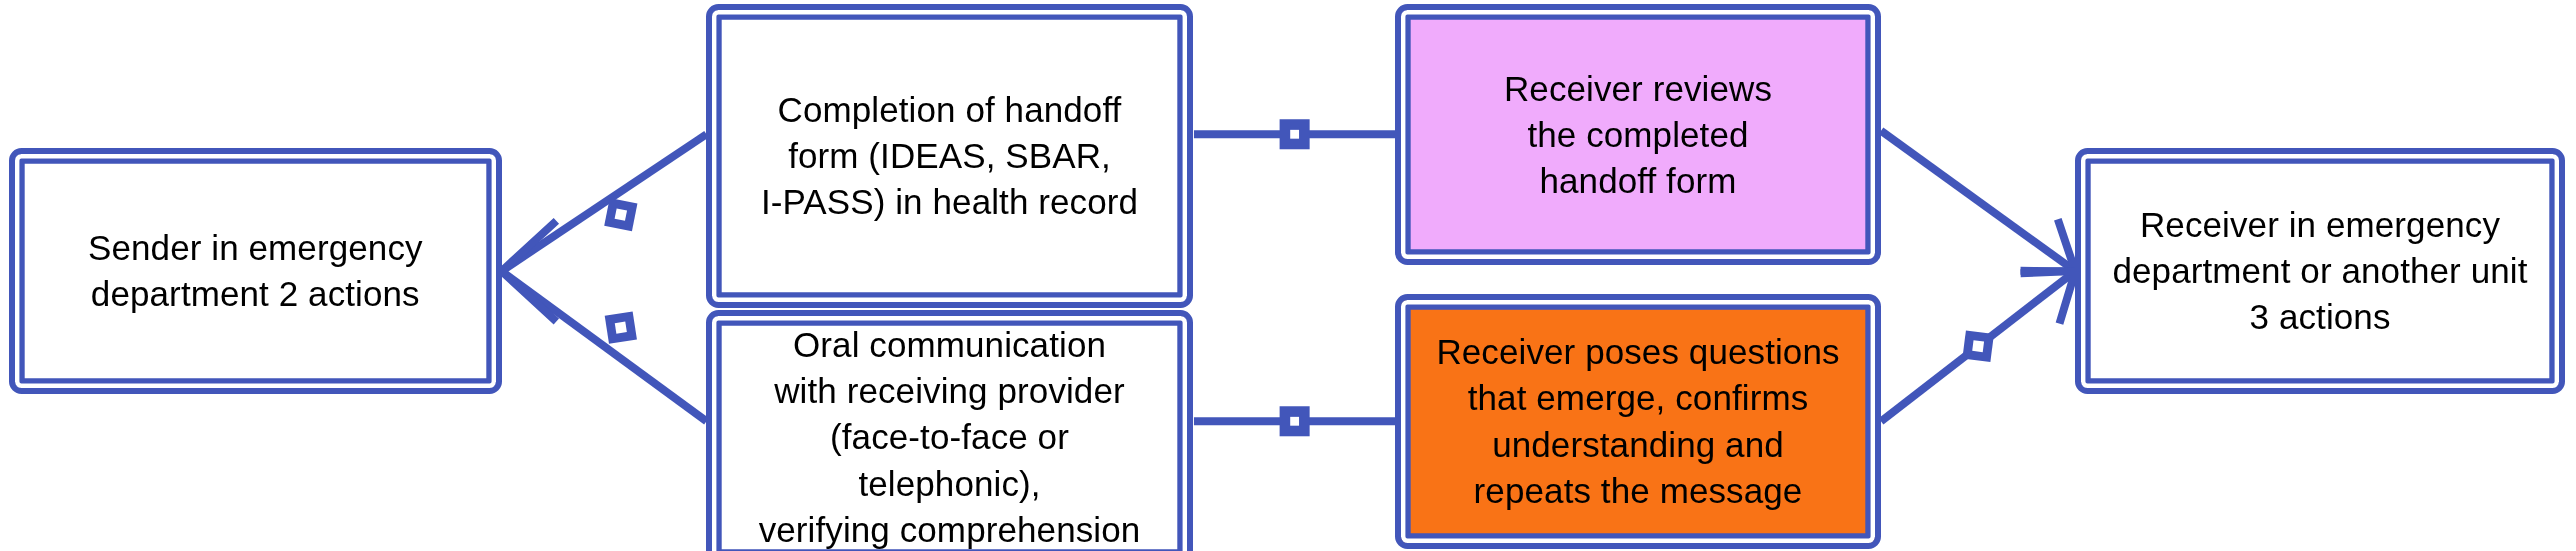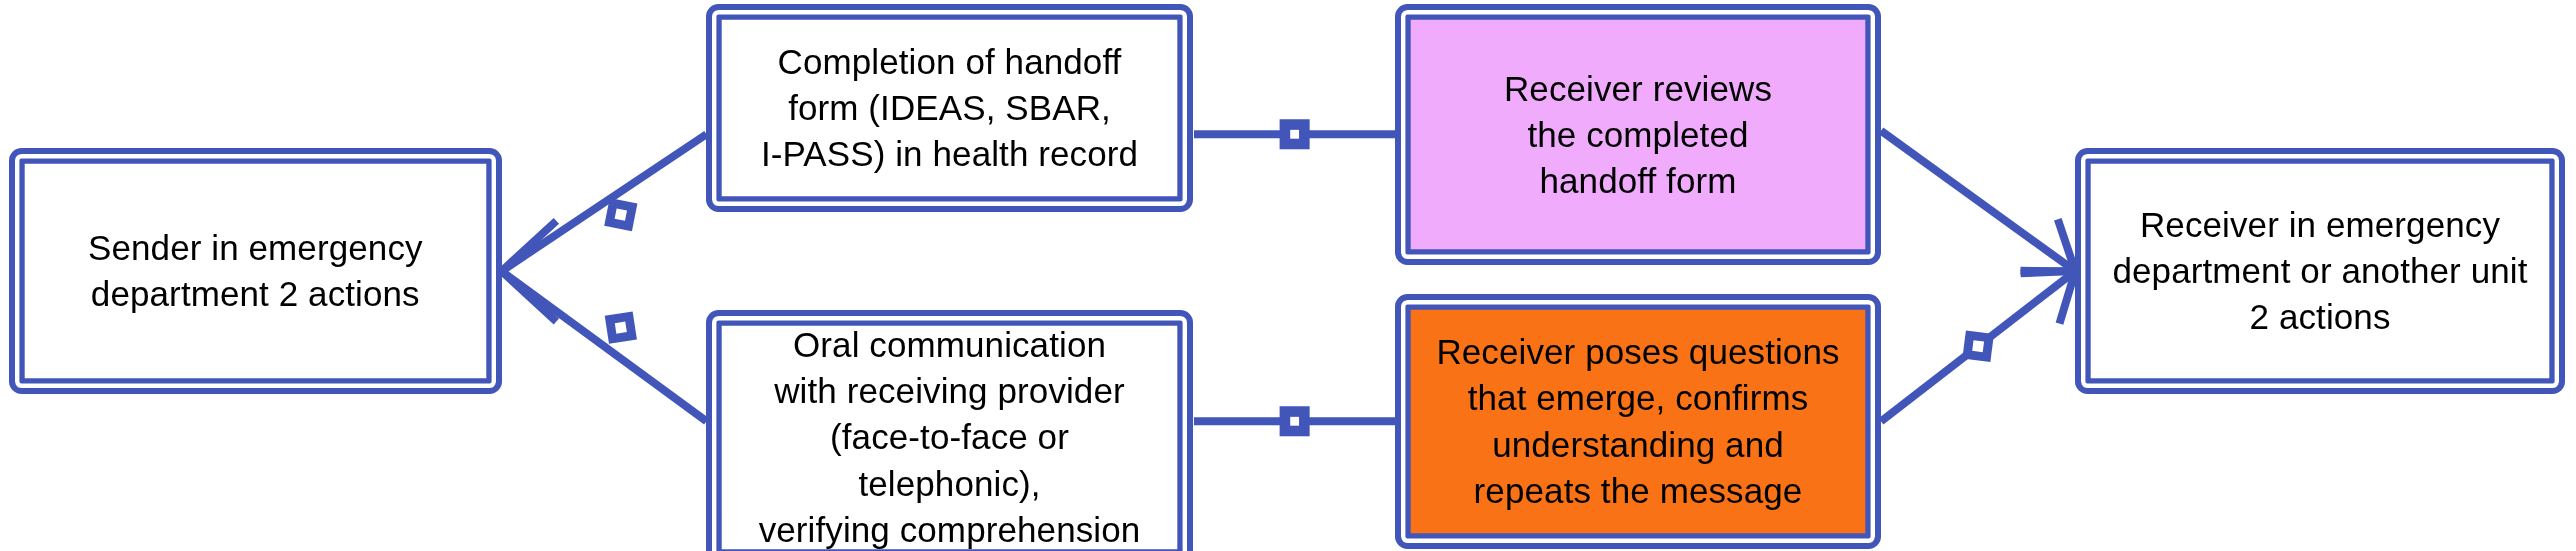--- a/index.html
+++ b/index.html
@@ -94,21 +94,21 @@
       <g>
         <polyline points="630,250 568,307 630,364" fill="none" stroke="#4256ba" stroke-width="9"></polyline>
       </g>
     </svg>
 
   <div id="node-layer">
       <div class="node" style="left: 8.8px; top: 148px; width: 493px; height: 246px; border-color: rgb(66, 86, 186); background: rgb(255, 255, 255); box-shadow: rgb(255, 255, 255) 0px 0px 0px 4.4px inset, rgb(66, 86, 186) 0px 0px 0px 9.7px inset;">
         <span class="node-label" style="color: rgb(0, 0, 0);">Sender in emergency
 department 2 actions</span>
       </div>
-      <div class="node" style="left: 706px; top: 4.4px; width: 487px; height: 208px; border-color: rgb(66, 86, 186); background: rgb(255, 255, 255); box-shadow: rgb(255, 255, 255) 0px 0px 0px 4.4px inset, rgb(66, 86, 186) 0px 0px 0px 9.7px inset;">
+      <div class="node" style="left: 706px; top: 4.4px; width: 487px; height: 304px; border-color: rgb(66, 86, 186); background: rgb(255, 255, 255); box-shadow: rgb(255, 255, 255) 0px 0px 0px 4.4px inset, rgb(66, 86, 186) 0px 0px 0px 9.7px inset;">
         <span class="node-label" style="color: rgb(0, 0, 0);">Completion of handoff
 form (IDEAS, SBAR,
 I-PASS) in health record</span>
       </div>
       <div class="node" style="left: 1395px; top: 4.4px; width: 486px; height: 261px; border-color: rgb(66, 86, 186); background: #f0abfc; box-shadow: rgb(255, 255, 255) 0px 0px 0px 4.4px inset, rgb(66, 86, 186) 0px 0px 0px 9.7px inset;">
         <span class="node-label" style="color: rgb(0, 0, 0);">Receiver reviews
 the completed
 handoff form</span>
       </div>
       <div class="node" style="left: 706px; top: 294px; width: 487px; height: 255px; border-color: rgb(66, 86, 186); background: rgb(255, 255, 255); box-shadow: rgb(255, 255, 255) 0px 0px 0px 4.4px inset, rgb(66, 86, 186) 0px 0px 0px 9.7px inset; margin-top: 16px;">
@@ -119,18 +119,18 @@
       </div>
       <div class="node" style="left: 1395px; top: 294px; width: 486px; height: 255px; border-color: rgb(66, 86, 186); background: #f97316; box-shadow: rgb(255, 255, 255) 0px 0px 0px 4.4px inset, rgb(66, 86, 186) 0px 0px 0px 9.7px inset;">
         <span class="node-label" style="color: rgb(0, 0, 0);">Receiver poses questions
 that emerge, confirms
 understanding and
 repeats the message</span>
       </div>
       <div class="node" style="left: 2075px; top: 148px; width: 490px; height: 246px; border-color: rgb(66, 86, 186); background: rgb(255, 255, 255); box-shadow: rgb(255, 255, 255) 0px 0px 0px 4.4px inset, rgb(66, 86, 186) 0px 0px 0px 9.7px inset;">
         <span class="node-label" style="color: rgb(0, 0, 0);">Receiver in emergency
 department or another unit
-2 actions</span>
+3 actions</span>
       </div>
     </div>
 
 </div>
 
 
 </body></html>

